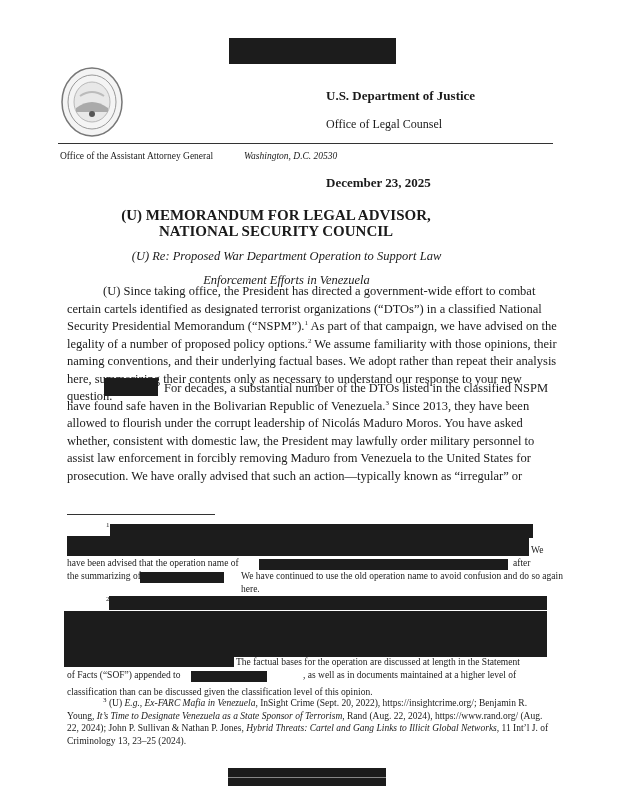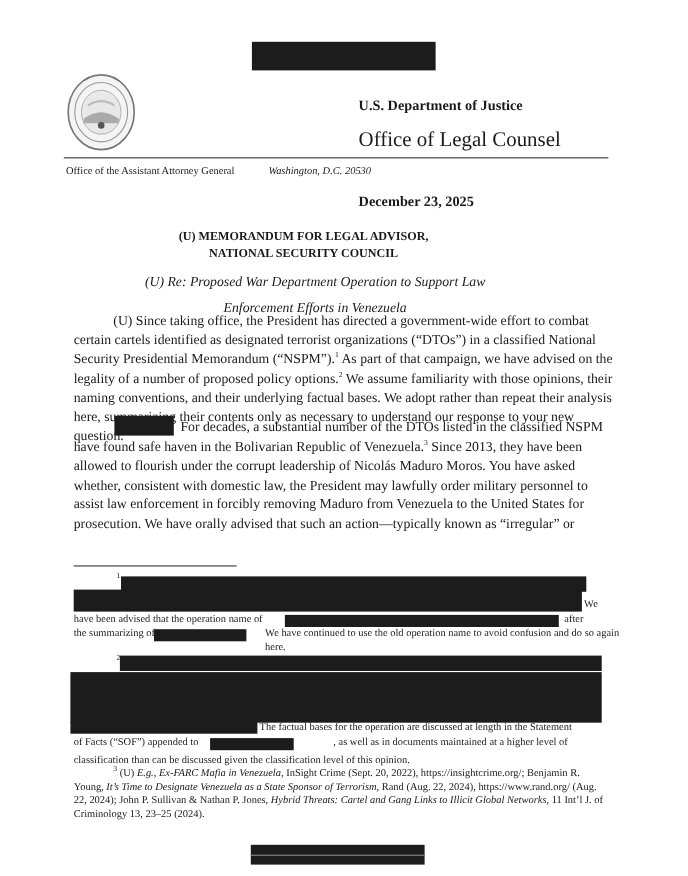--- a/index.html
+++ b/index.html
@@ -7,26 +7,26 @@
     width: 625px; height: 796px; position: relative; overflow: hidden;
     font-family: "Liberation Serif", "DejaVu Serif", serif;
     color: #1a1a1a;
   }
   .abs { position: absolute; }
   .redact { position: absolute; background: #1c1c1c; }
   .seal {
     position: absolute; left: 60px; top: 66px; width: 64px; height: 72px;
   }
   .hdr-dept { left: 326px; top: 88px; font-size: 13px; font-weight: bold; text-align: right; }
-  .hdr-olc  { left: 326px; top: 117px; font-size: 19px; }
+  .hdr-olc  { left: 326px; top: 117px; font-size: 12px; }
   .rule { position: absolute; left: 58px; width: 495px; top: 143px; height: 1px; background: #333; }
   .office { left: 60px; top: 151px; font-size: 9.5px; }
   .wash { left: 244px; top: 151px; font-size: 9.5px; font-style: italic; }
   .date { left: 326px; top: 175px; font-size: 13px; font-weight: bold; }
-  .title { left: 0; width: 552px; text-align: center; font-weight: bold; font-size: 11px; line-height: 16px; }
+  .title { left: 0; width: 552px; text-align: center; font-weight: bold; font-size: 15px; line-height: 16px; }
   .re { left: 0; width: 573px; text-align: center; font-style: italic; font-size: 12.5px; line-height: 16px; }
   .para { left: 67px; width: 490px; font-size: 12.5px; line-height: 17.5px; }
   .para p { margin: 0; text-align: left; }
   .fn { left: 67px; width: 488px; font-size: 9.5px; line-height: 12.5px; }
   .fnrule { position: absolute; left: 67px; top: 514px; width: 148px; height: 1px; background: #333; }
   sup { font-size: 7px; line-height: 0; }
   .ital { font-style: italic; }
 </style>
 </head>
 <body>

